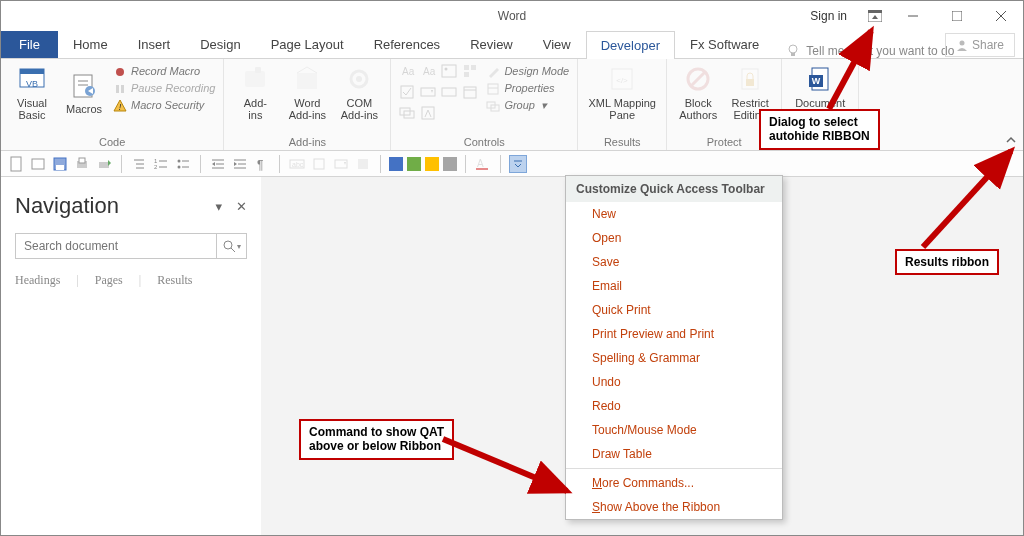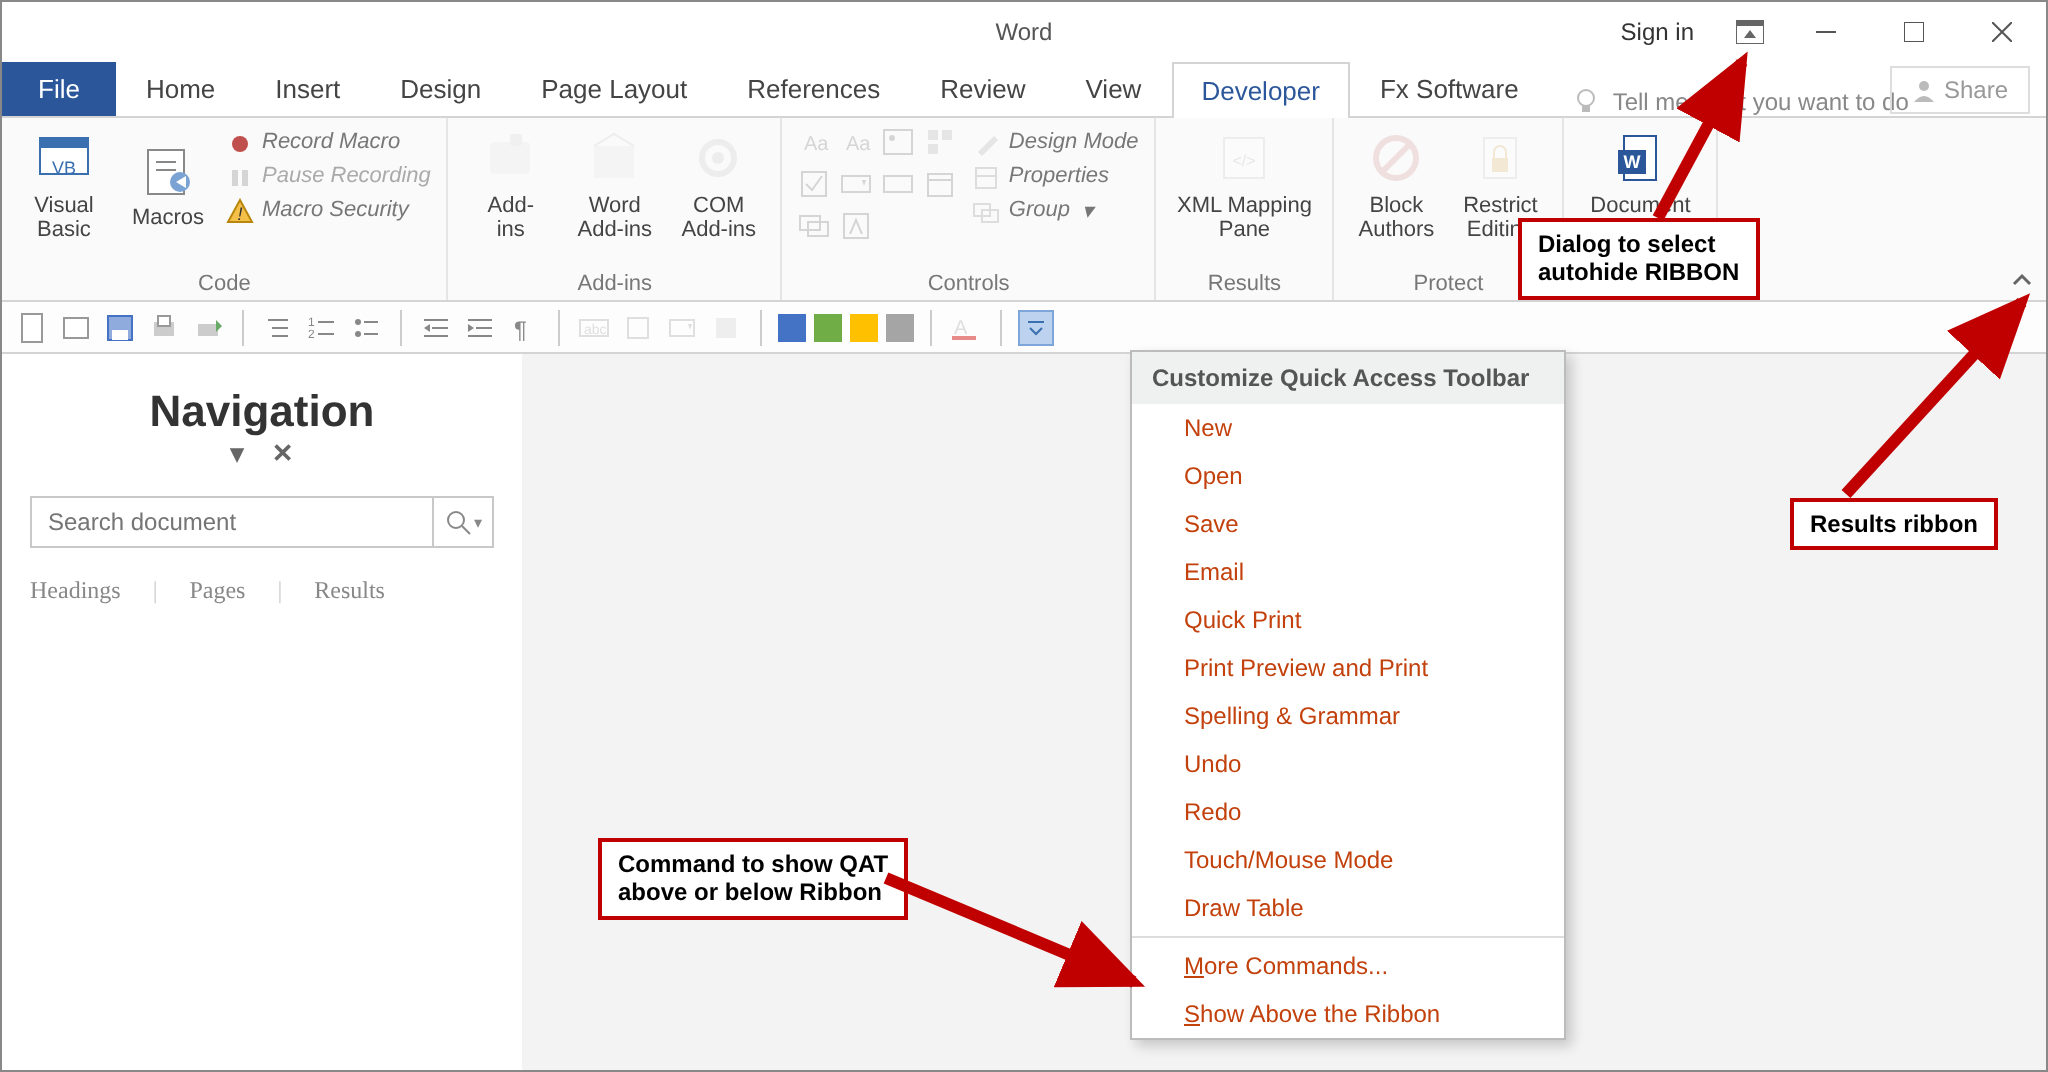--- a/index.html
+++ b/index.html
@@ -37,21 +37,21 @@
 
 .qat { height: 26px; border-bottom: 1px solid #d4d4d4; display: flex; align-items: center; padding: 0 6px; gap: 4px; background: #fdfdfd; }
 .qat .q { width: 18px; height: 18px; display: flex; align-items: center; justify-content: center; color: #777; }
 .qat .sep { width: 1px; height: 18px; background: #ccc; margin: 0 4px; }
 .qat .colorbox { width: 14px; height: 14px; }
 .qat .customize { width: 18px; height: 18px; background: #bcd2ee; border: 1px solid #7ea6d9; display: flex; align-items: center; justify-content: center; }
 
 
 .lower { position: absolute; top: 176px; bottom: 0; left: 0; right: 0; display: flex; }
 .navpane { width: 260px; padding: 16px 14px; }
-.navpane h2 { font-size: 22px; font-weight: 700; color: #333; display: flex; align-items: center; justify-content: space-between; flex-direction: column; }
+.navpane h2 { font-size: 22px; font-weight: 400; color: #333; display: flex; align-items: center; justify-content: space-between; }
 .navpane .hdricons { display: flex; gap: 14px; color: #666; font-size: 13px; }
 .navpane .search { margin-top: 14px; display: flex; border: 1px solid #c8c8c8; height: 26px; }
 .navpane .search input { flex: 1; border: none; padding: 0 8px; font-size: 12px; outline: none; color: #333; }
 .navpane .search .sbtn { width: 30px; border-left: 1px solid #c8c8c8; display: flex; align-items: center; justify-content: center; color: #888; }
 .navpane .navtabs { margin-top: 14px; display: flex; gap: 16px; font-size: 12px; color: #888; }
 .navpane .navtabs span { padding-bottom: 2px; font-family: Liberation Serif, serif; }
 .navpane .navtabs .sepv { color: #ccc; }
 
 .doc { flex: 1; background: #f3f3f3; position: relative; }
 

